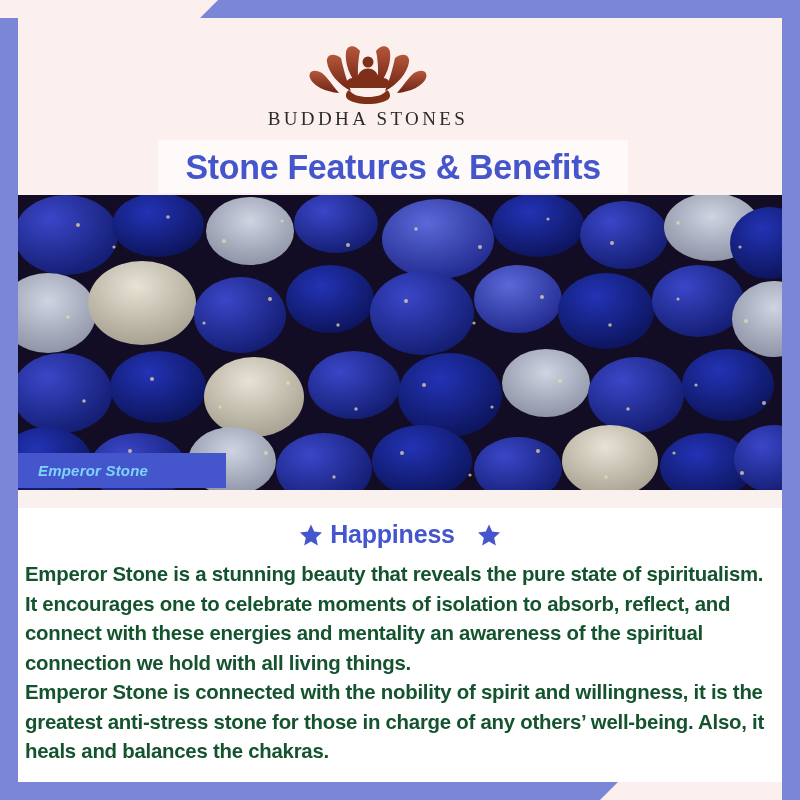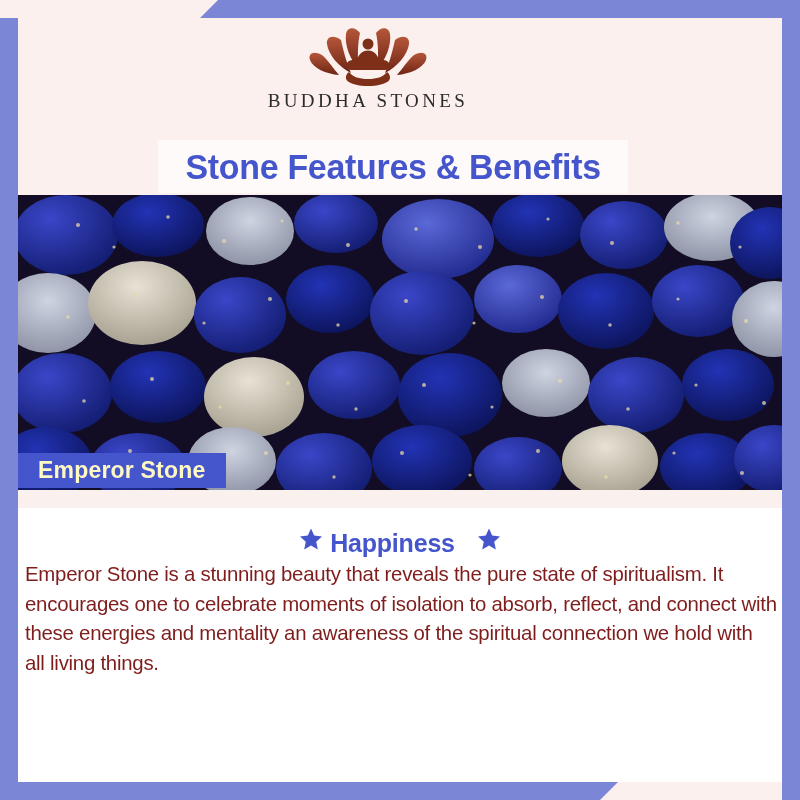--- a/index.html
+++ b/index.html
@@ -73,21 +73,21 @@
   .brand {
     position: absolute;
     left: 0;
     top: 0;
     width: 700px;
     height: 104px;
     display: flex;
     flex-direction: column;
     align-items: center;
     justify-content: flex-start;
-    padding-top: 4px;
+    padding-top: 22px;
     box-sizing: border-box;
   }
   .logo-mark {
     width: 150px;
     height: 66px;
     display: block;
   }
   .brand-name {
     margin-top: 2px;
     font-family: "Liberation Serif", serif;
@@ -138,25 +138,26 @@
     top: 435px;
     width: 208px;
     height: 35px;
     background: #4556cc;
     display: flex;
     align-items: center;
     padding-left: 20px;
     box-sizing: border-box;
   }
   .stone-label-text {
-    color: #fef9c3;
-    font-size: 23px;
+    color: #7dd3fc;
+    font-size: 15px;
     font-weight: bold;
     letter-spacing: 0.2px;
     white-space: nowrap;
+    font-style: italic;
   }
 
   
   .content {
     position: absolute;
     left: 0;
     top: 472px;
     width: 764px;
     height: 292px;
     background: #ffffff;
@@ -189,32 +190,31 @@
     height: 24px;
     display: block;
     flex: 0 0 auto;
   }
   .benefit-label {
     font-size: 25px;
     font-weight: bold;
     color: #4556cc;
     white-space: nowrap;
     letter-spacing: -0.2px;
-    margin-top: 9px;
   }
 
   .body-copy {
     position: absolute;
     left: 7px;
     top: 70px;
     width: 752px;
     font-size: 20.4px;
     line-height: 29.5px;
-    color: #7f1d1d;
-    font-weight: 400;
+    color: #14532d;
+    font-weight: 700;
     letter-spacing: -0.25px;
   }
   .body-copy p { margin: 0; }
 </style>
 </head>
 <body>
 
 <div class="page">
 
   <div class="frame-top"></div>
@@ -398,17 +398,18 @@
           <span class="star-icon">
             <svg viewBox="0 0 24 24" xmlns="http://www.w3.org/2000/svg" aria-hidden="true">
               <polygon points="12,1.5 15.2,8.6 23,9.5 17.2,14.7 18.8,22.5 12,18.5 5.2,22.5 6.8,14.7 1,9.5 8.8,8.6" fill="#4556cc"></polygon>
             </svg>
           </span>
         </div>
       </div>
 
       <div class="body-copy">
         <p>Emperor Stone is a stunning beauty that reveals the pure state of spiritualism. It encourages one to celebrate moments of isolation to absorb, reflect, and connect with these energies and mentality an awareness of the spiritual connection we hold with all living things.</p>
+        <p>Emperor Stone is connected with the nobility of spirit and willingness, it is the greatest anti-stress stone for those in charge of any others’ well-being. Also, it heals and balances the chakras.</p>
       </div>
     </div>
 
   </div>
 </div>
 
 </body></html>

